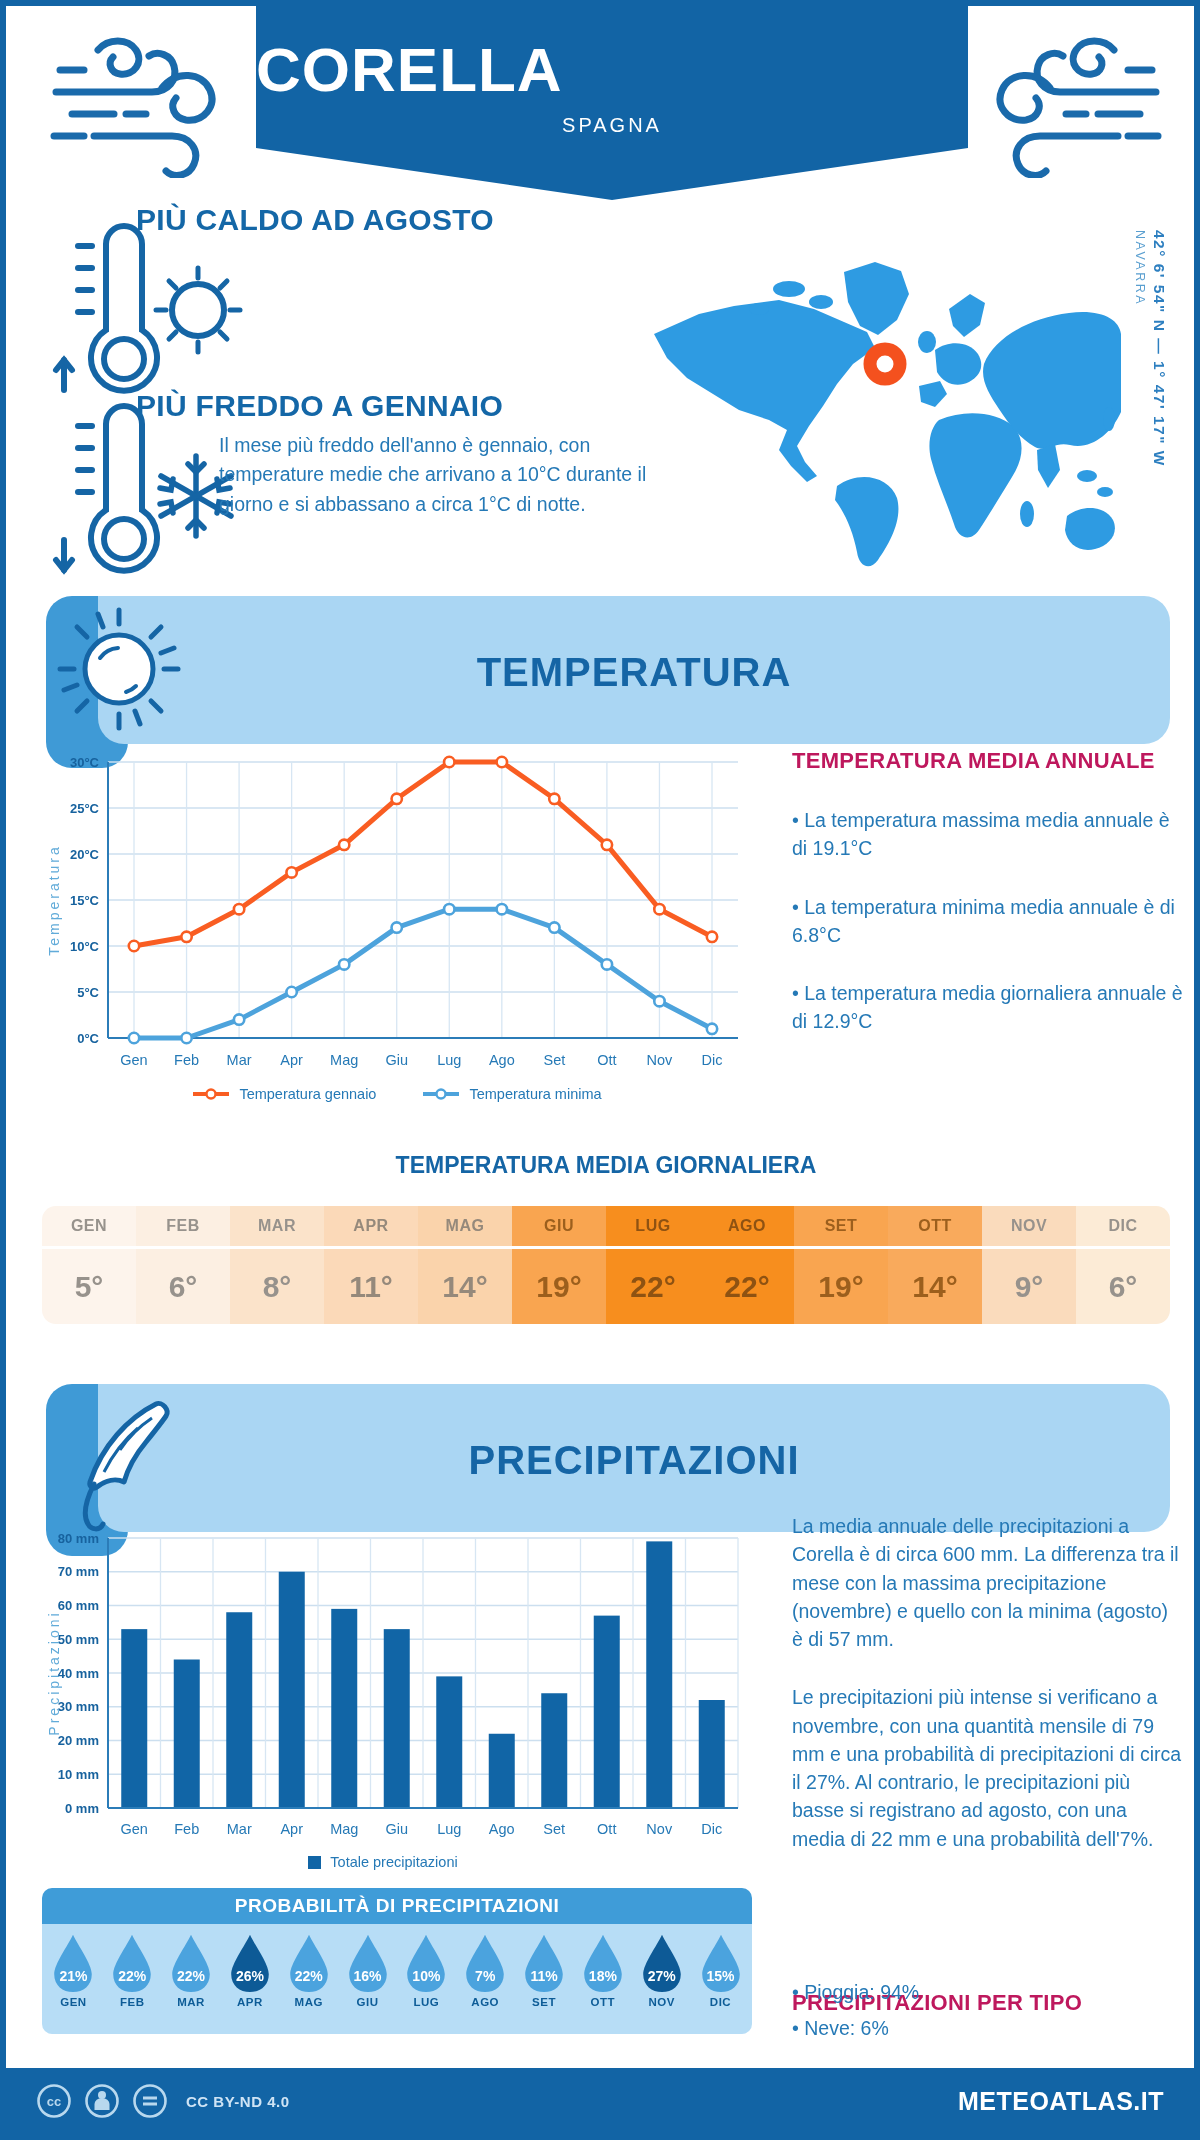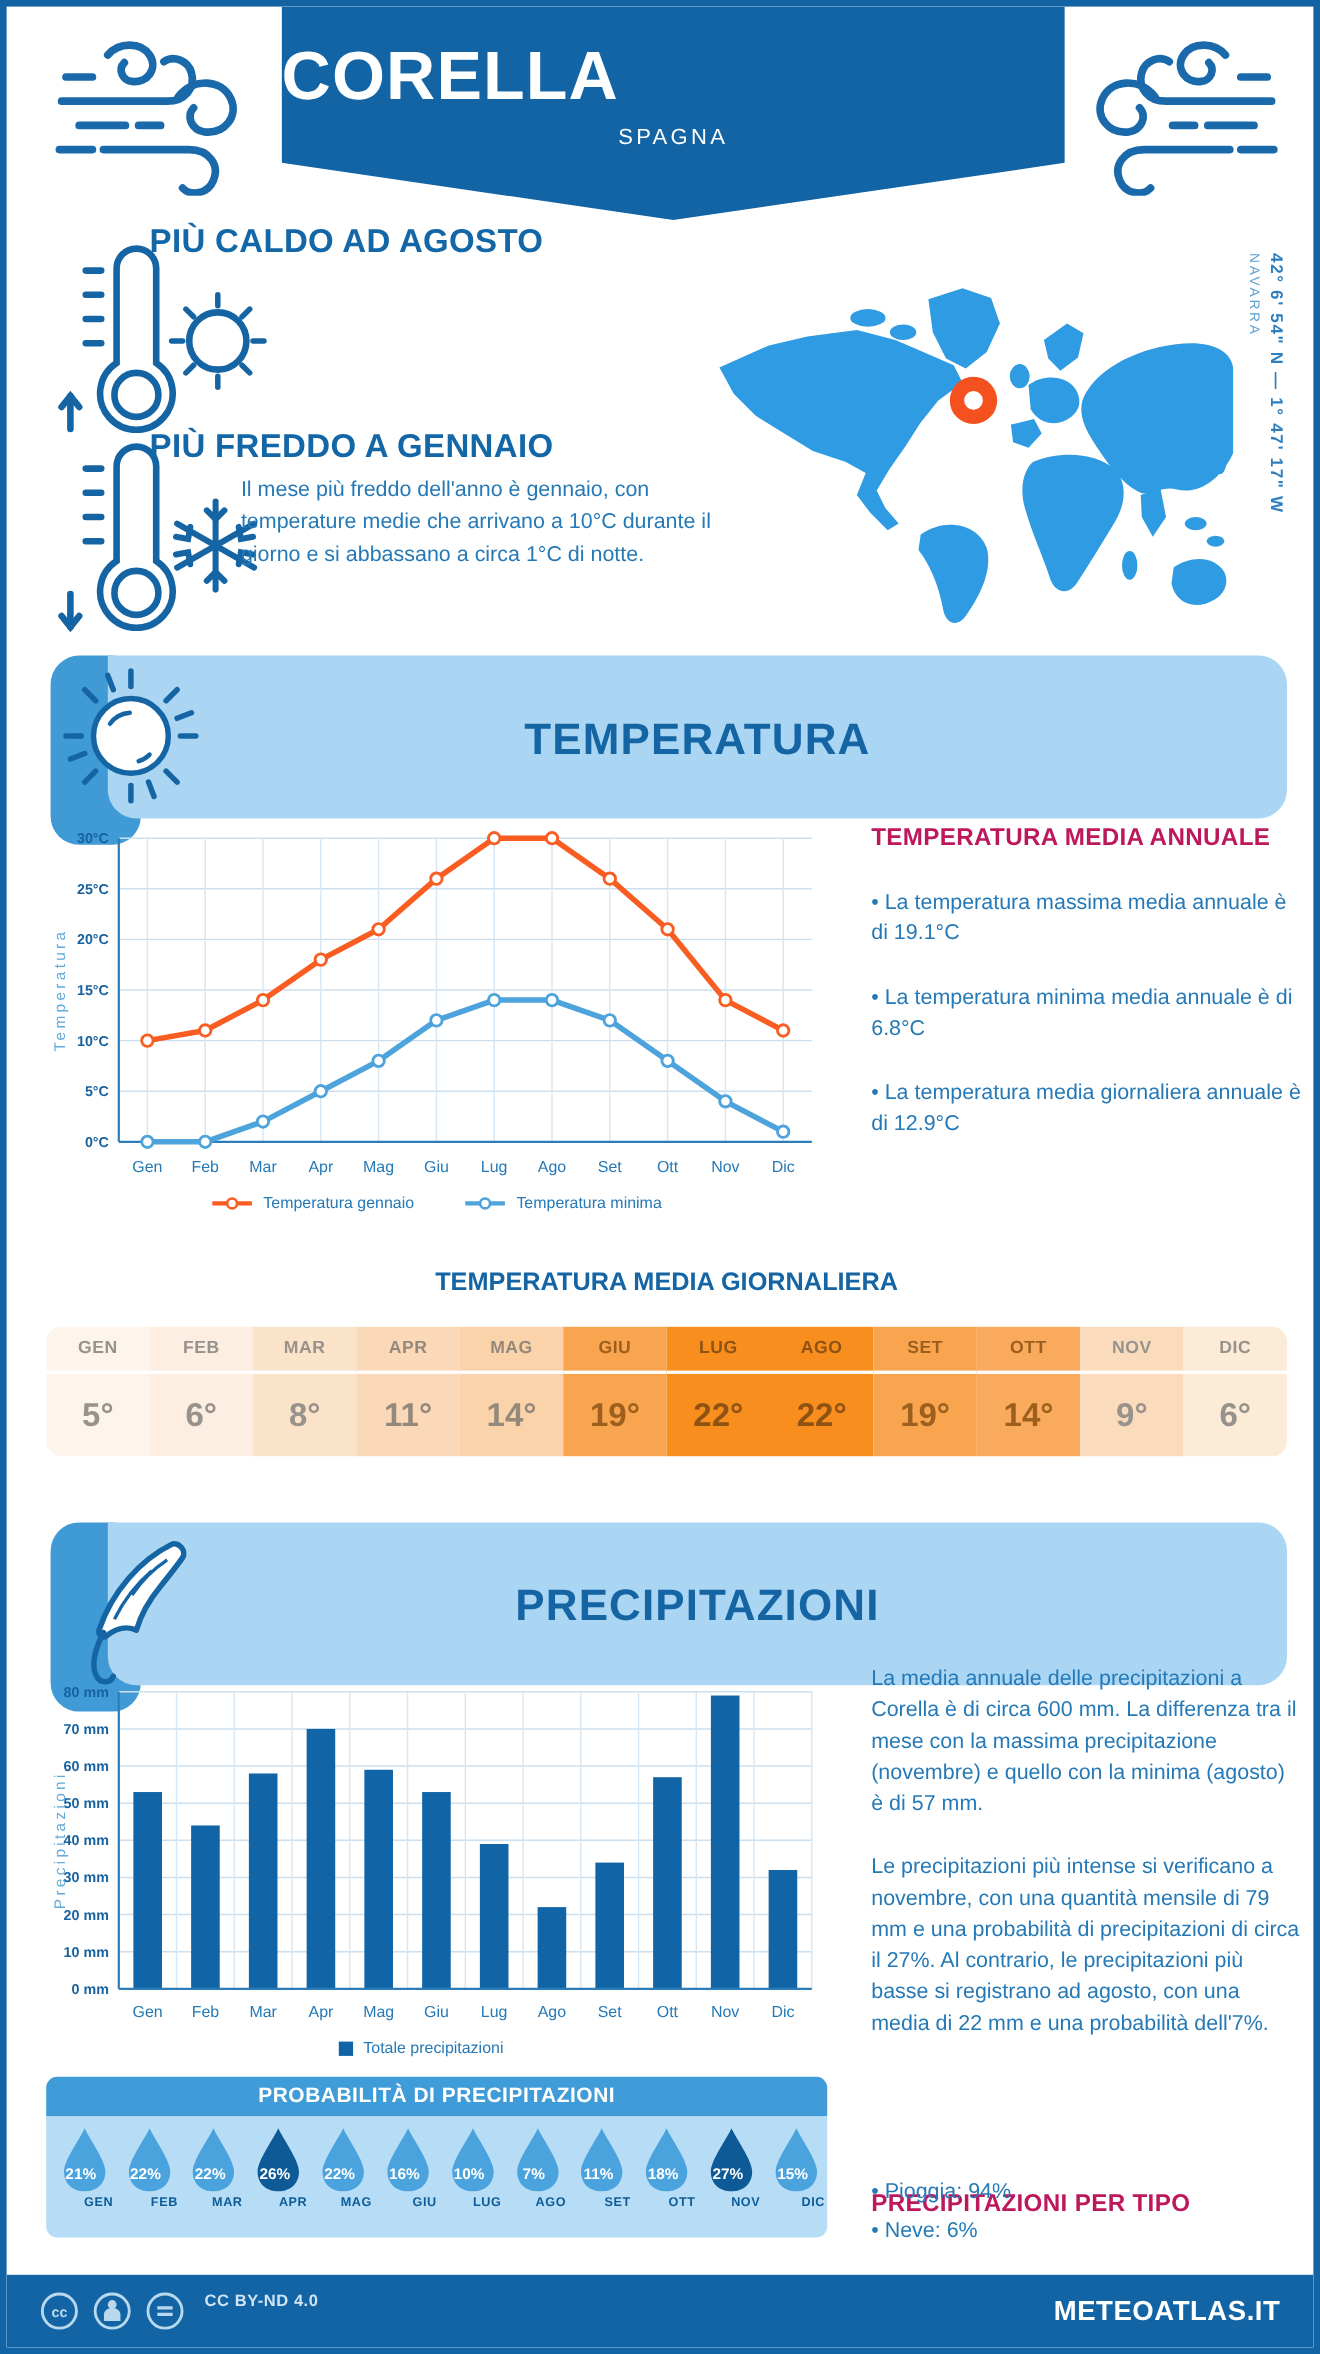--- a/index.html
+++ b/index.html
@@ -44,29 +44,29 @@
   #month-table .mon{height:40px;display:flex;align-items:center;justify-content:center;
     font-size:16px;font-weight:bold;letter-spacing:.5px;border-bottom:3px solid #fff;}
   #month-table .val{flex:1;display:flex;align-items:center;justify-content:center;
     font-size:30px;font-weight:bold;}
   
   #prob-box{left:36px;top:1882px;width:710px;}
   #prob-head{height:36px;background:#3f9cd8;border-radius:10px 10px 0 0;display:flex;
     align-items:center;justify-content:center;color:#fff;font-size:19px;font-weight:bold;letter-spacing:.5px;}
   #prob-panel{height:110px;background:#b7ddf6;border-radius:0 0 10px 10px;display:flex;
     padding:8px 2px 0 2px;box-sizing:border-box;}
-  .drop-slot{flex:1;position:relative;display:flex;flex-direction:column;align-items:flex-end;}
+  .drop-slot{flex:1;position:relative;display:flex;flex-direction:column;align-items:center;}
   .drop-slot svg{display:block;}
   .drop-pct{position:absolute;top:36px;width:100%;text-align:center;color:#fff;
     font-size:14px;font-weight:bold;}
   .drop-mon{margin-top:2px;font-size:11.5px;font-weight:bold;color:#0d5c97;letter-spacing:.5px;}
   
   #footer{left:0;top:2062px;width:1188px;height:66px;background:#1264a5;display:flex;
     align-items:center;justify-content:space-between;padding:0 30px;box-sizing:border-box;}
-  #footer .left{display:flex;gap:12px;}
+  #footer .left{display:flex;align-items:center;gap:12px;}
   #license-label{color:#cfe4f5;font-size:15px;font-weight:bold;letter-spacing:.5px;margin-left:6px;}
   #brand{color:#ffffff;font-size:25px;font-weight:bold;letter-spacing:.5px;}
 </style>
 </head>
 <body>
 
 <div id="page">
 
   <svg id="header-banner-svg" class="abs" width="712" height="196" viewBox="0 0 712 196">
     <path d="M0,0 H712 V142 L356,194 L0,142 Z" fill="#1264a5"></path>

